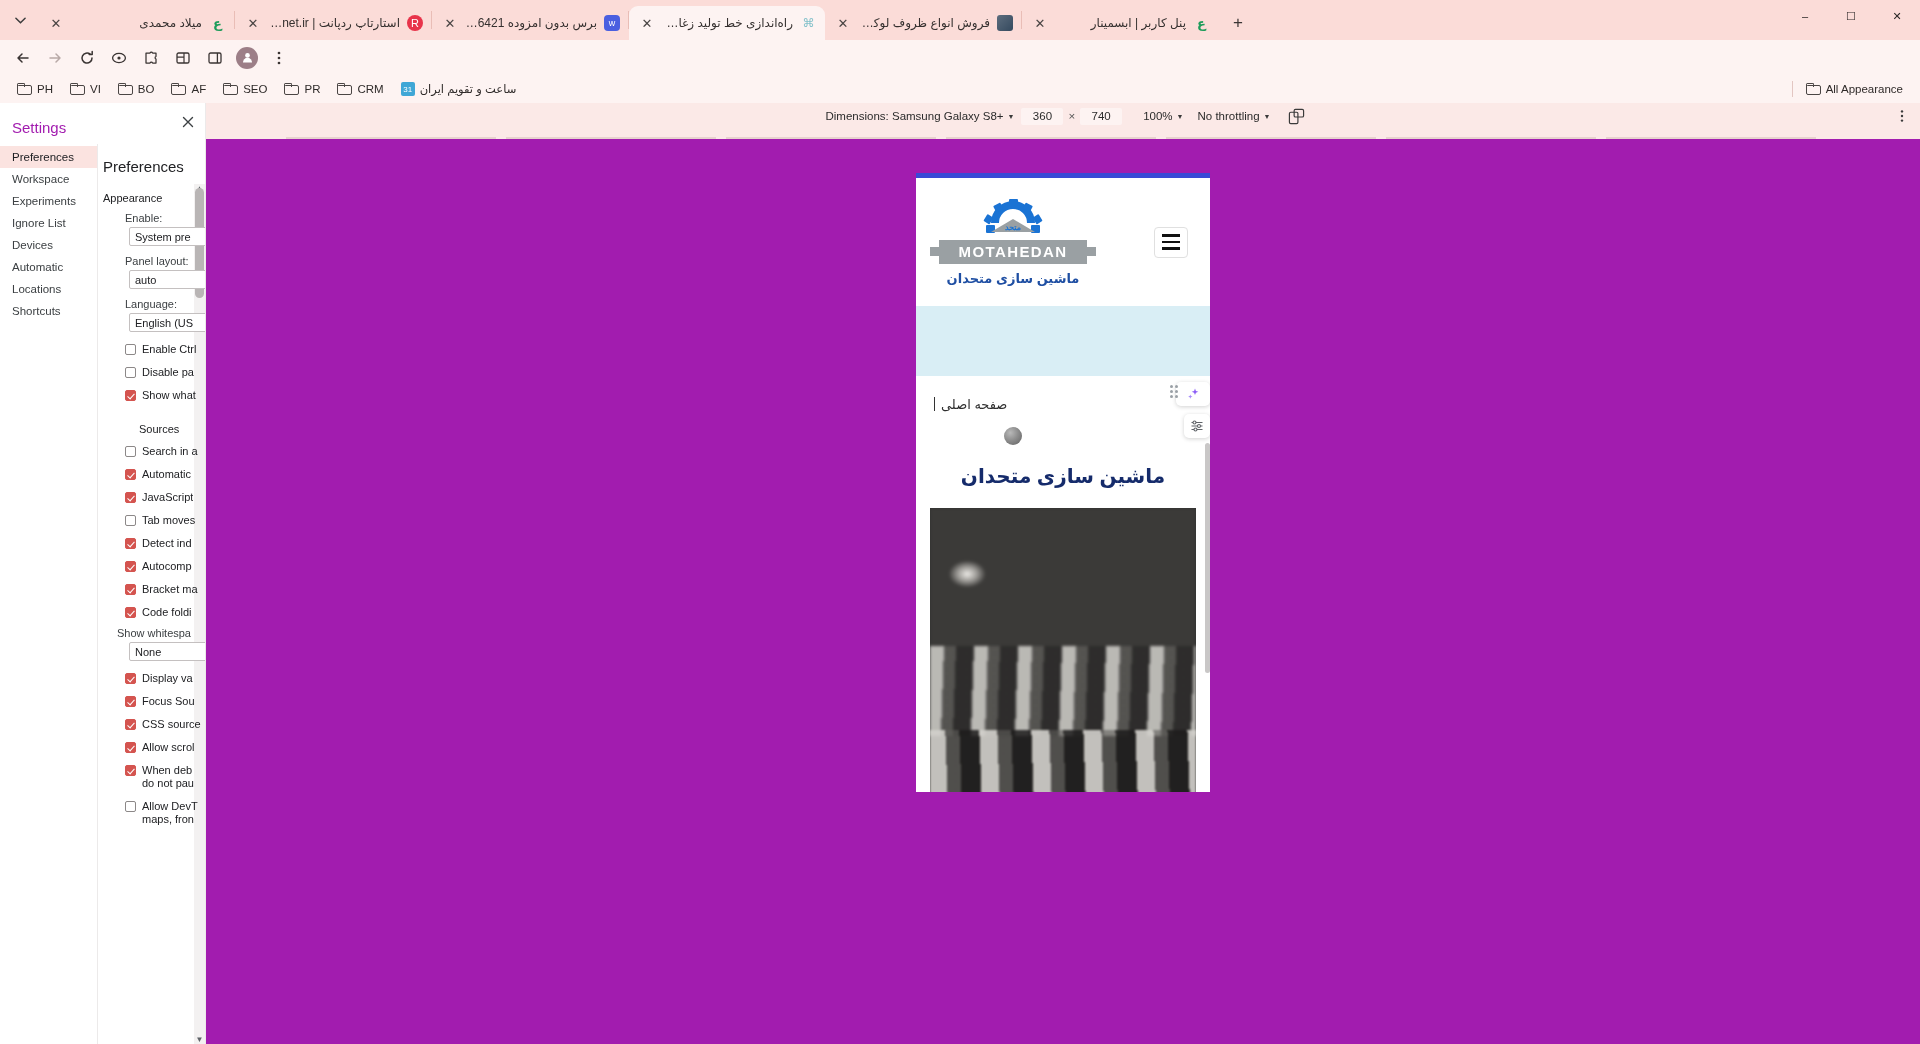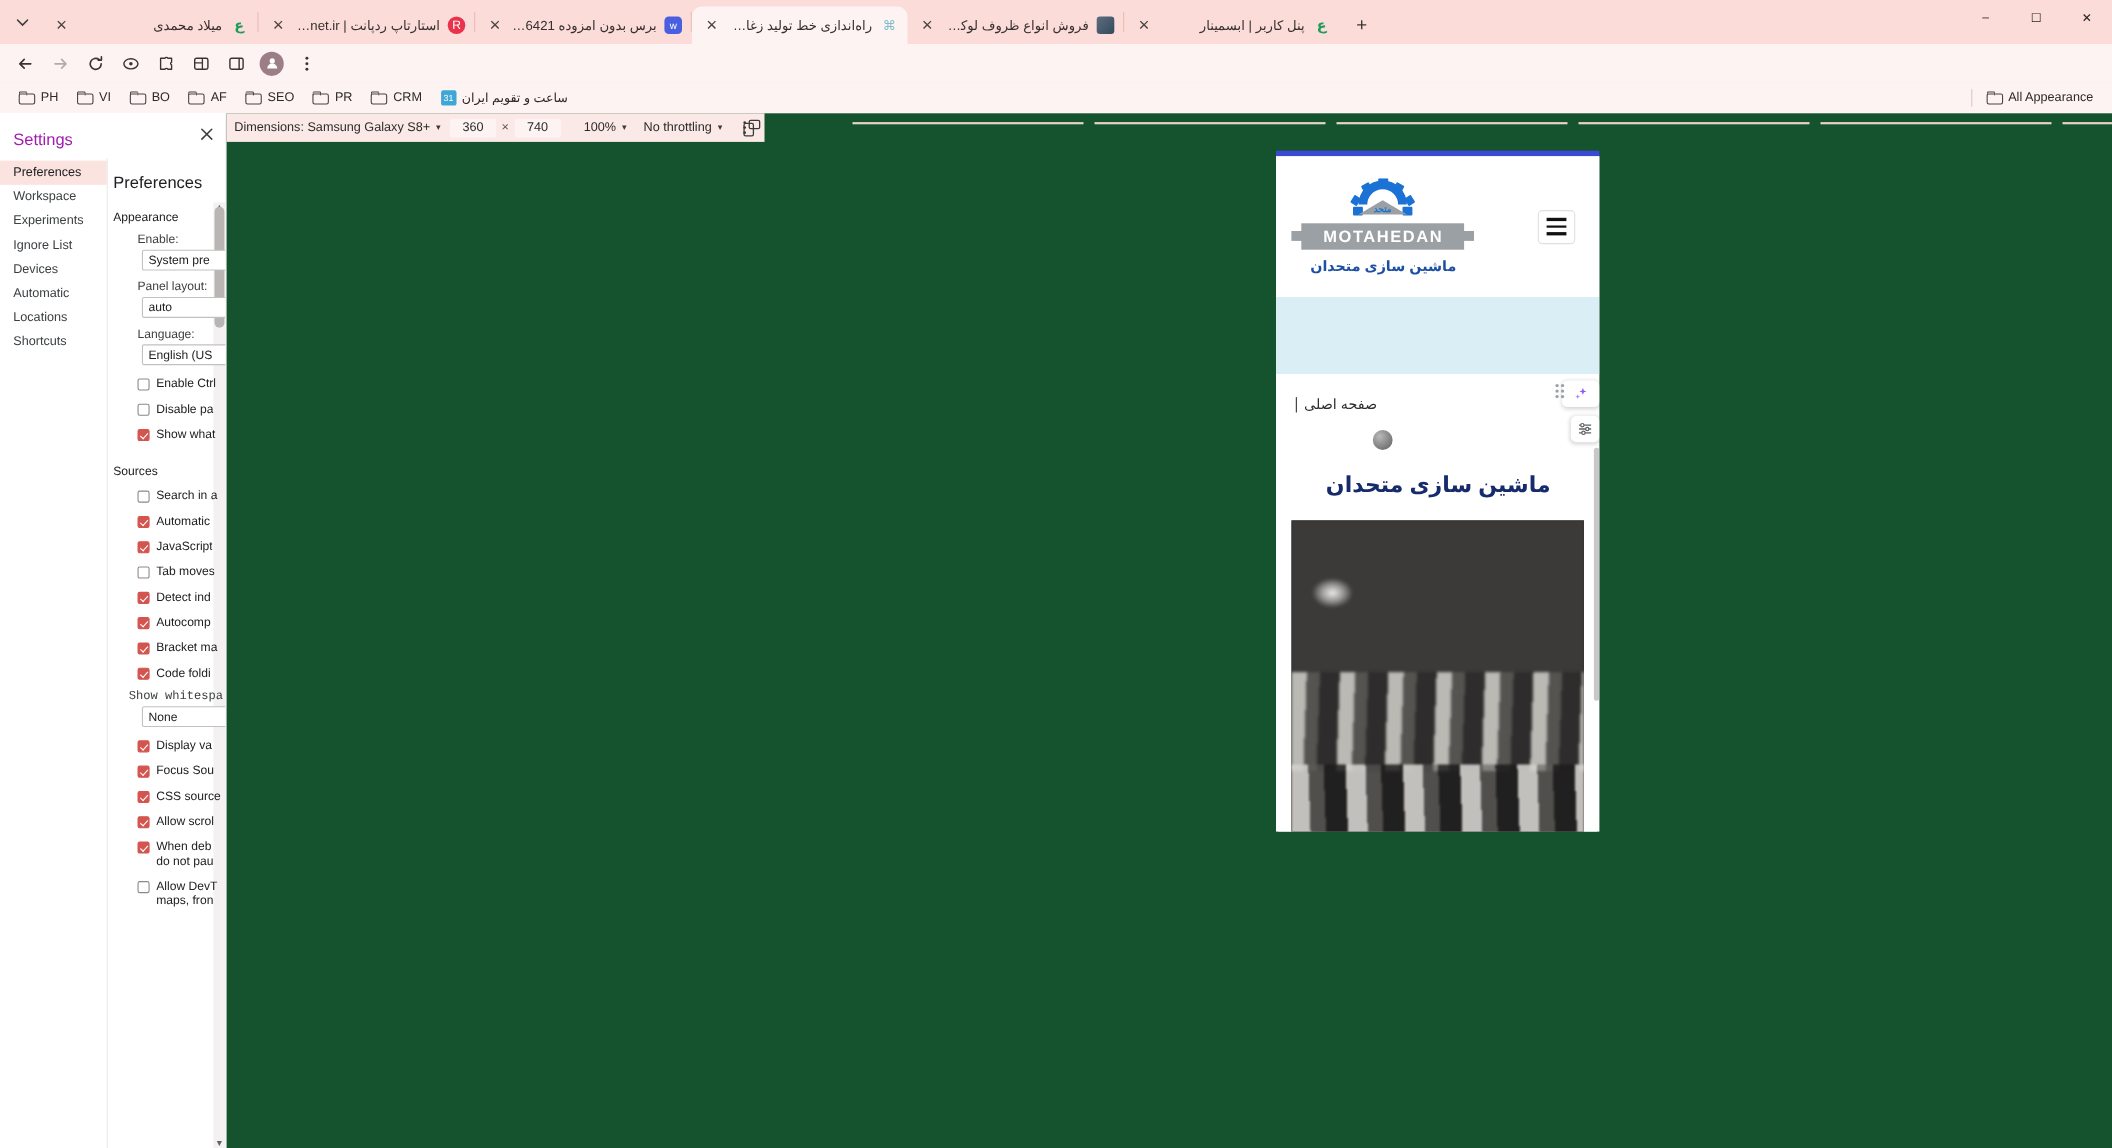--- a/index.html
+++ b/index.html
@@ -208,21 +208,21 @@
     background: #f3f1f1;
   }
   .scroll-arrow {
     position: absolute; right: 1px; width: 9px; height: 9px;
     color: #5f6368; font-size: 8px; display:flex;align-items:center;justify-content:center;
   }
 
   
   .emu-area {
     flex: 1 1 auto; min-width: 0; position: relative;
-    background: #14532d; display: flex; flex-direction: row;
+    background: #a21caf; display: flex; flex-direction: column;
   }
   .emu-toolbar {
     height: 26px; flex: 0 0 auto; background: #fbe9e7;
     display: flex; align-items: center; justify-content: center;
     gap: 0; font-size: 11.5px; color: #2b2b2b; position: relative;
   }
   .emu-ctrl { display:flex; align-items:center; gap:4px; padding: 0 7px; cursor: pointer; white-space: nowrap;}
   .caret { font-size: 7px; color: #3a3a3a; }
   .emu-input {
     width: 42px; height: 17px; background: #fdf3f2; border: none;
@@ -601,21 +601,21 @@
           </div>
           <div class="cb-row">
             <span class="cb"></span>
             <span class="cb-label">Disable pa</span>
           </div>
           <div class="cb-row">
             <span class="cb on"></span>
             <span class="cb-label">Show what</span>
           </div>
 
-          <div class="sec-head" style="padding-top:16px;">Sources</div>
+          <div class="sec-head" style="padding-top:16px;margin-left:36px;">Sources</div>
 
           <div class="cb-row">
             <span class="cb"></span>
             <span class="cb-label">Search in a</span>
           </div>
           <div class="cb-row">
             <span class="cb on"></span>
             <span class="cb-label">Automatic</span>
           </div>
           <div class="cb-row">
@@ -636,21 +636,21 @@
           </div>
           <div class="cb-row">
             <span class="cb on"></span>
             <span class="cb-label">Bracket ma</span>
           </div>
           <div class="cb-row">
             <span class="cb on"></span>
             <span class="cb-label">Code foldi</span>
           </div>
 
-          <div class="field-label" style="padding-left:14px;font-family:Liberation Mono, monospace;">Show whitespa</div>
+          <div class="field-label" style="padding-left:14px;">Show whitespa</div>
           <div class="field-select">None</div>
 
           <div class="cb-row">
             <span class="cb on"></span>
             <span class="cb-label">Display va</span>
           </div>
           <div class="cb-row">
             <span class="cb on"></span>
             <span class="cb-label">Focus Sou</span>
           </div>

